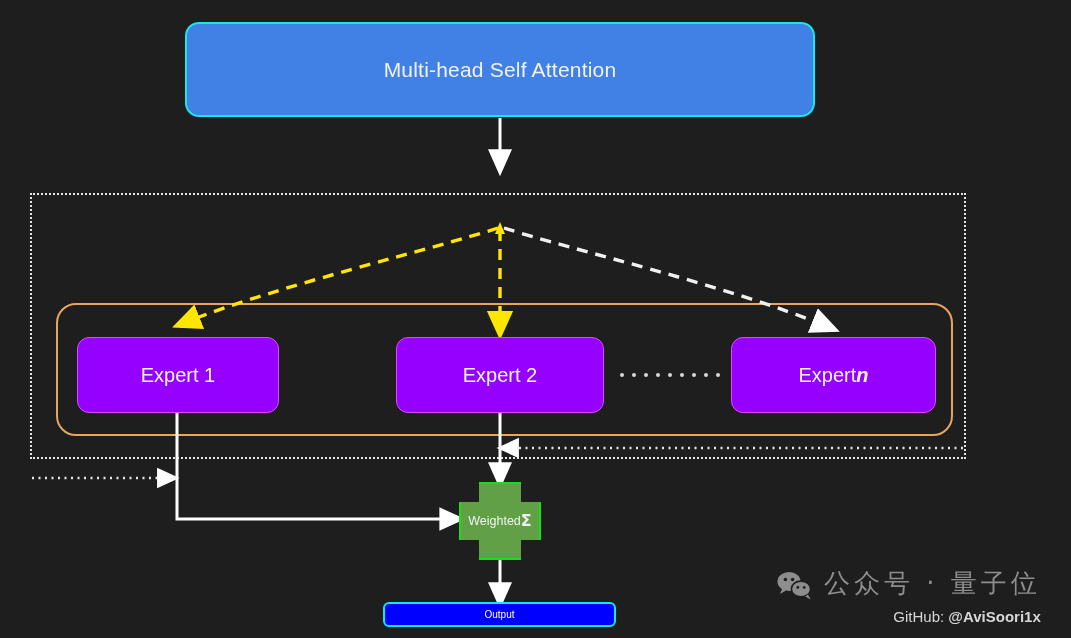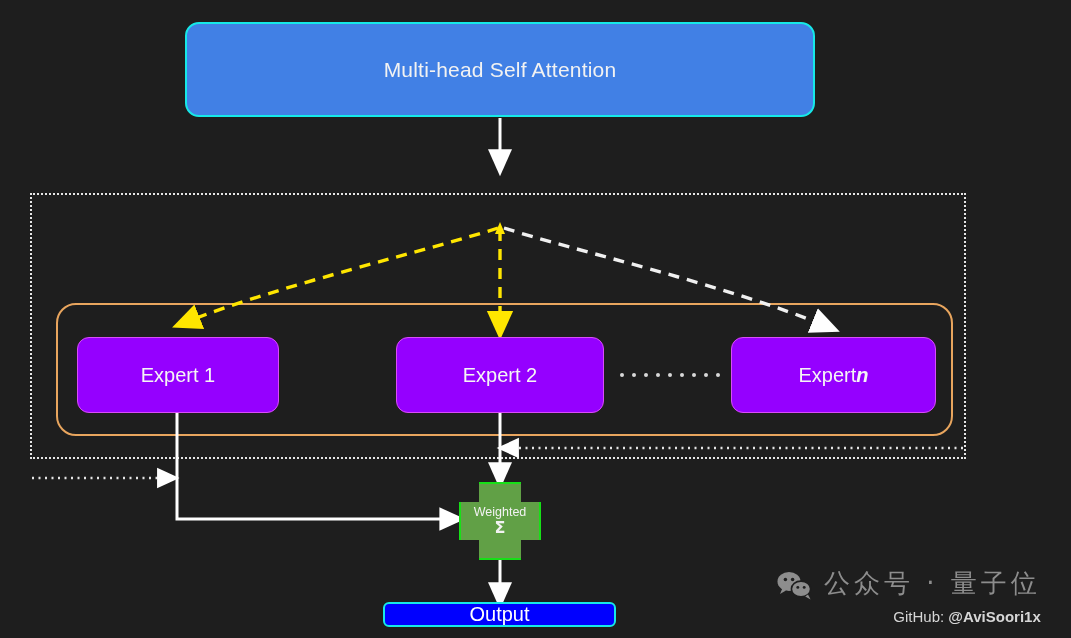--- a/index.html
+++ b/index.html
@@ -97,34 +97,34 @@
     border: 2px solid #17e017;
   }
   #weighted .cross-v { left: 20px; top: 0px; width: 42px; height: 78px; border-left: none; border-right: none; }
   #weighted .cross-h { left: 0px; top: 20px; width: 82px; height: 38px; border-top: none; border-bottom: none; }
   #weighted .cross-fill {
     position: absolute; left: 20px; top: 20px; width: 42px; height: 38px;
     background: #61a046;
   }
   #weighted .wlabel {
     position: absolute; inset: 0;
-    display: flex; flex-direction: column; align-items: center; justify-content: center;
+    display: flex; flex-direction: row; align-items: center; justify-content: center;
     line-height: 1.15;
     z-index: 5;
   }
   #weighted .wtext { font-size: 12.5px; color: #f2f2f2; }
   #weighted .wsigma { font-size: 16px; color: #f2f2f2; font-family: "DejaVu Sans", sans-serif; font-weight: bold; }
 
   
   #output {
     left: 383px; top: 602px; width: 233px; height: 25px;
     background: #0000ff;
     border: 2px solid #16e8e8;
     border-radius: 6px;
-    font-size: 20px;
+    font-size: 10px;
     color: #ffffff;
   }
 
   
   #edges { position: absolute; left: 0; top: 0; width: 1071px; height: 638px; pointer-events: none; }
 
   
   #watermark {
     position: absolute;
     left: 775px; top: 570px;

